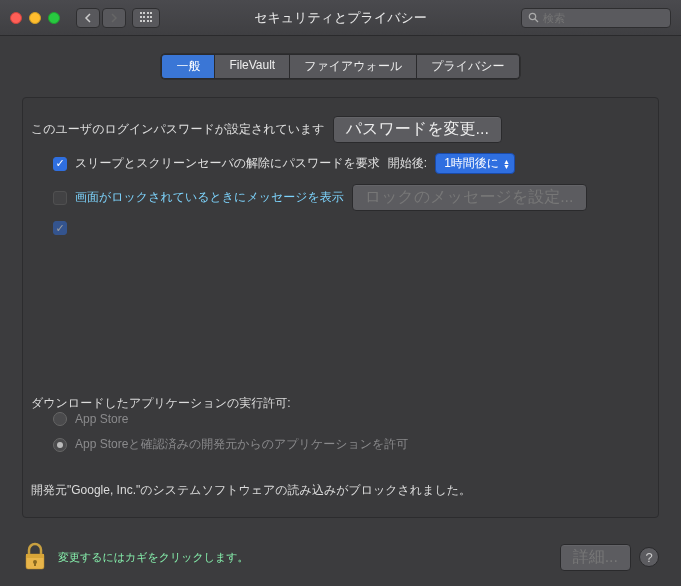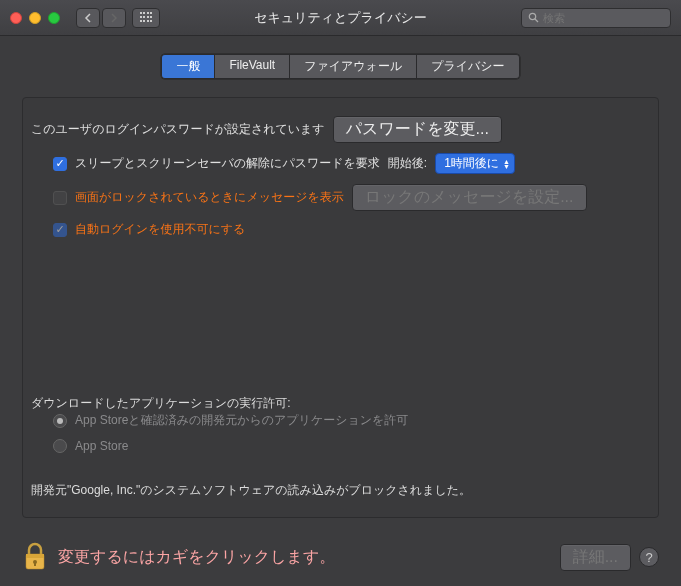--- a/index.html
+++ b/index.html
@@ -132,21 +132,21 @@
   background: #2f6fe0;
   border: 1px solid #1a4aa8;
   border-radius: 4px;
   color: #fff;
   padding: 1px 4px 1px 8px;
   font-size: 12px;
   display: flex; align-items: center; gap: 4px;
 }
 .select .arrows { display:flex; flex-direction:column; line-height:5px; font-size:7px; }
 .muted { color: #8a8a8c; }
-.label-dim { color: #f97316; font-family: Liberation Mono, monospace; }
+.label-dim { color: #7dd3fc; font-family: Liberation Mono, monospace; }
 
 .radio {
   width: 14px; height: 14px; border-radius: 50%;
   border: 1px solid #666; background: #4a4a4c;
   display: inline-flex; align-items: center; justify-content: center;
   flex-shrink: 0;
 }
 .radio.selected::after { content:""; width:6px; height:6px; border-radius:50%; background:#bbb; }
 
 .spacer { flex: 1; }
@@ -172,21 +172,21 @@
   padding: 2px;
   border-radius: 3px;
 }
 
 .footer {
   display: flex; align-items: center;
   padding: 10px 22px 14px 22px;
   gap: 10px;
 }
 .lock-icon { width: 26px; height: 30px; }
-.footer-text { color: #fca5a5; font-size: 16px; font-weight: 500; }
+.footer-text { color: #86efac; font-size: 11px; font-weight: 500; }
 .footer-right { margin-left: auto; display: flex; align-items: center; gap: 8px; }
 .help {
   width: 20px; height: 20px; border-radius: 50%;
   background: #5c5c60; border:1px solid #2a2a2c;
   display:flex; align-items:center; justify-content:center;
   color:#ccc; font-size:13px;
 }
 
 svg { display: block; }
 </style>
@@ -273,35 +273,34 @@
       </div>
 
       <div class="row indent">
         <span class="checkbox dim"></span>
         <span class="label-dim">画面がロックされているときにメッセージを表示</span>
         <button class="btn disabled">ロックのメッセージを設定...</button>
       </div>
 
       <div class="row indent">
         <span class="checkbox checked dim"></span>
-        <span class="label-dim">自動ログインを使用不可にする</span>
       </div>
 
       <div class="spacer"></div>
 
       <div class="section-title">ダウンロードしたアプリケーションの実行許可:</div>
+
+      <div class="row indent">
+        <span class="radio"></span>
+        <span class="muted">App Store</span>
+      </div>
 
       <div class="row indent">
         <span class="radio selected"></span>
         <span class="muted">App Storeと確認済みの開発元からのアプリケーションを許可</span>
-      </div>
-
-      <div class="row indent">
-        <span class="radio"></span>
-        <span class="muted">App Store</span>
       </div>
 
       <div class="blocked-row">
         <div class="blocked-text">開発元"Google, Inc."のシステムソフトウェアの読み込みがブロックされました。</div>
       </div>
 
     </div>
 
   </div>
 

